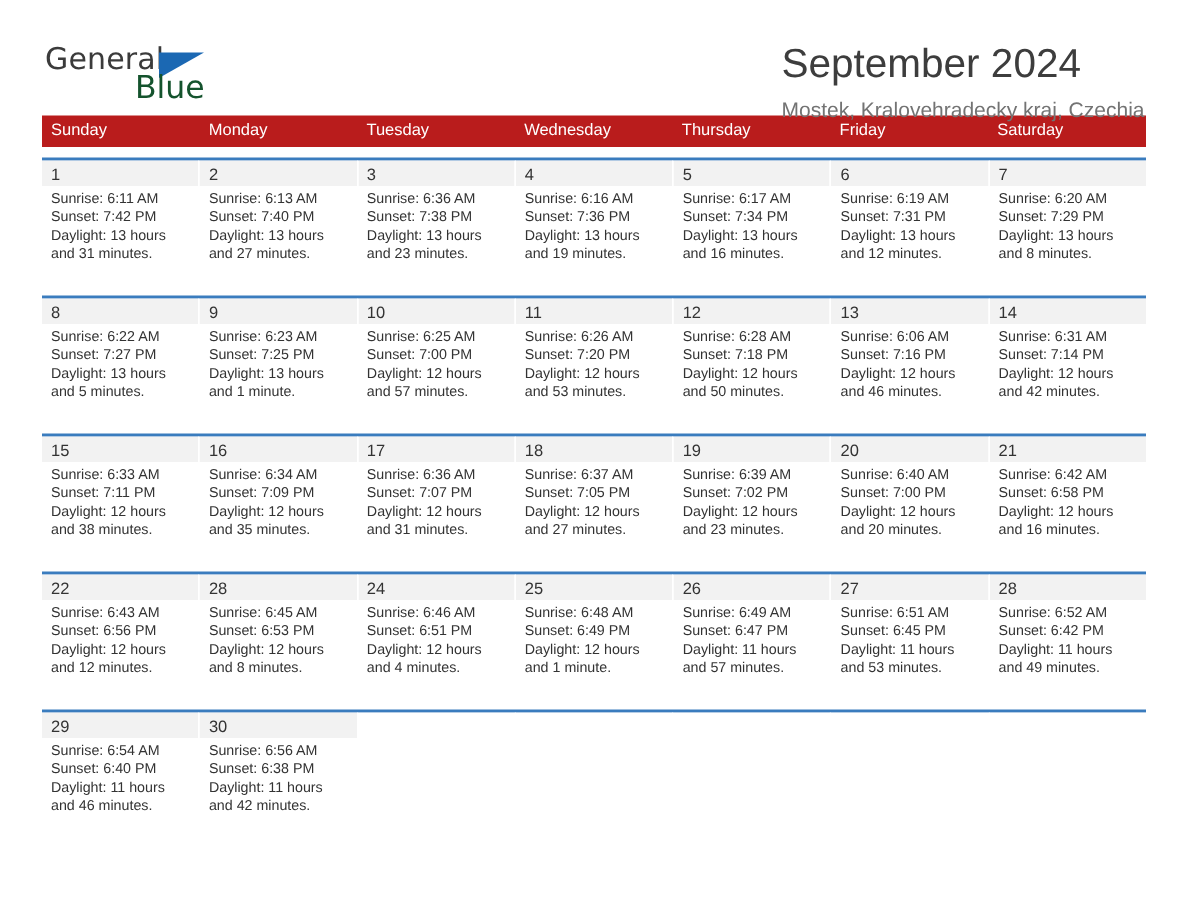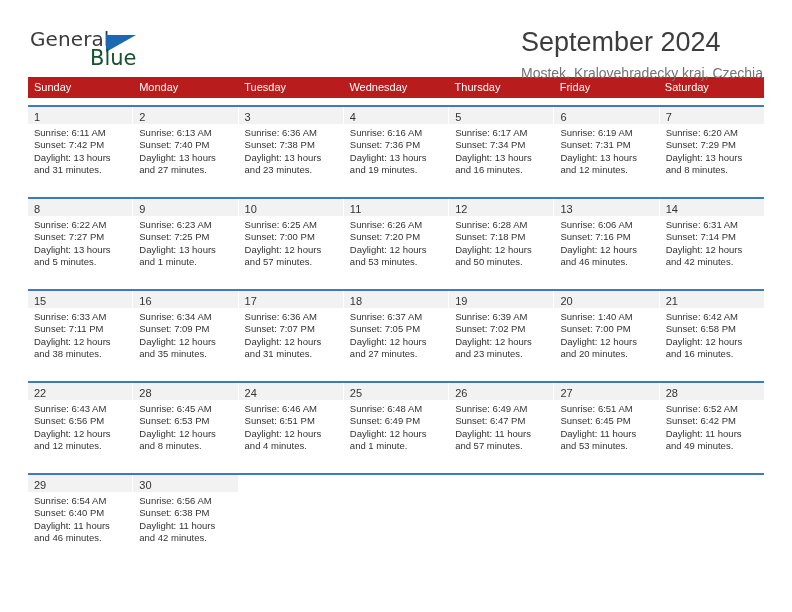--- a/index.html
+++ b/index.html
@@ -383,21 +383,21 @@
       <div class="day-line">Sunset: 7:02 PM</div>
       <div class="day-line">Daylight: 12 hours</div>
       <div class="day-line">and 23 minutes.</div>
     </div>
   </div>
           <div class="day-cell">
     <div class="day-num-band">
       <span class="day-num">20</span>
     </div>
     <div class="day-body">
-      <div class="day-line">Sunrise: 1:40 AM</div>
+      <div class="day-line">Sunrise: 6:40 AM</div>
       <div class="day-line">Sunset: 7:00 PM</div>
       <div class="day-line">Daylight: 12 hours</div>
       <div class="day-line">and 20 minutes.</div>
     </div>
   </div>
           <div class="day-cell">
     <div class="day-num-band">
       <span class="day-num">21</span>
     </div>
     <div class="day-body">

